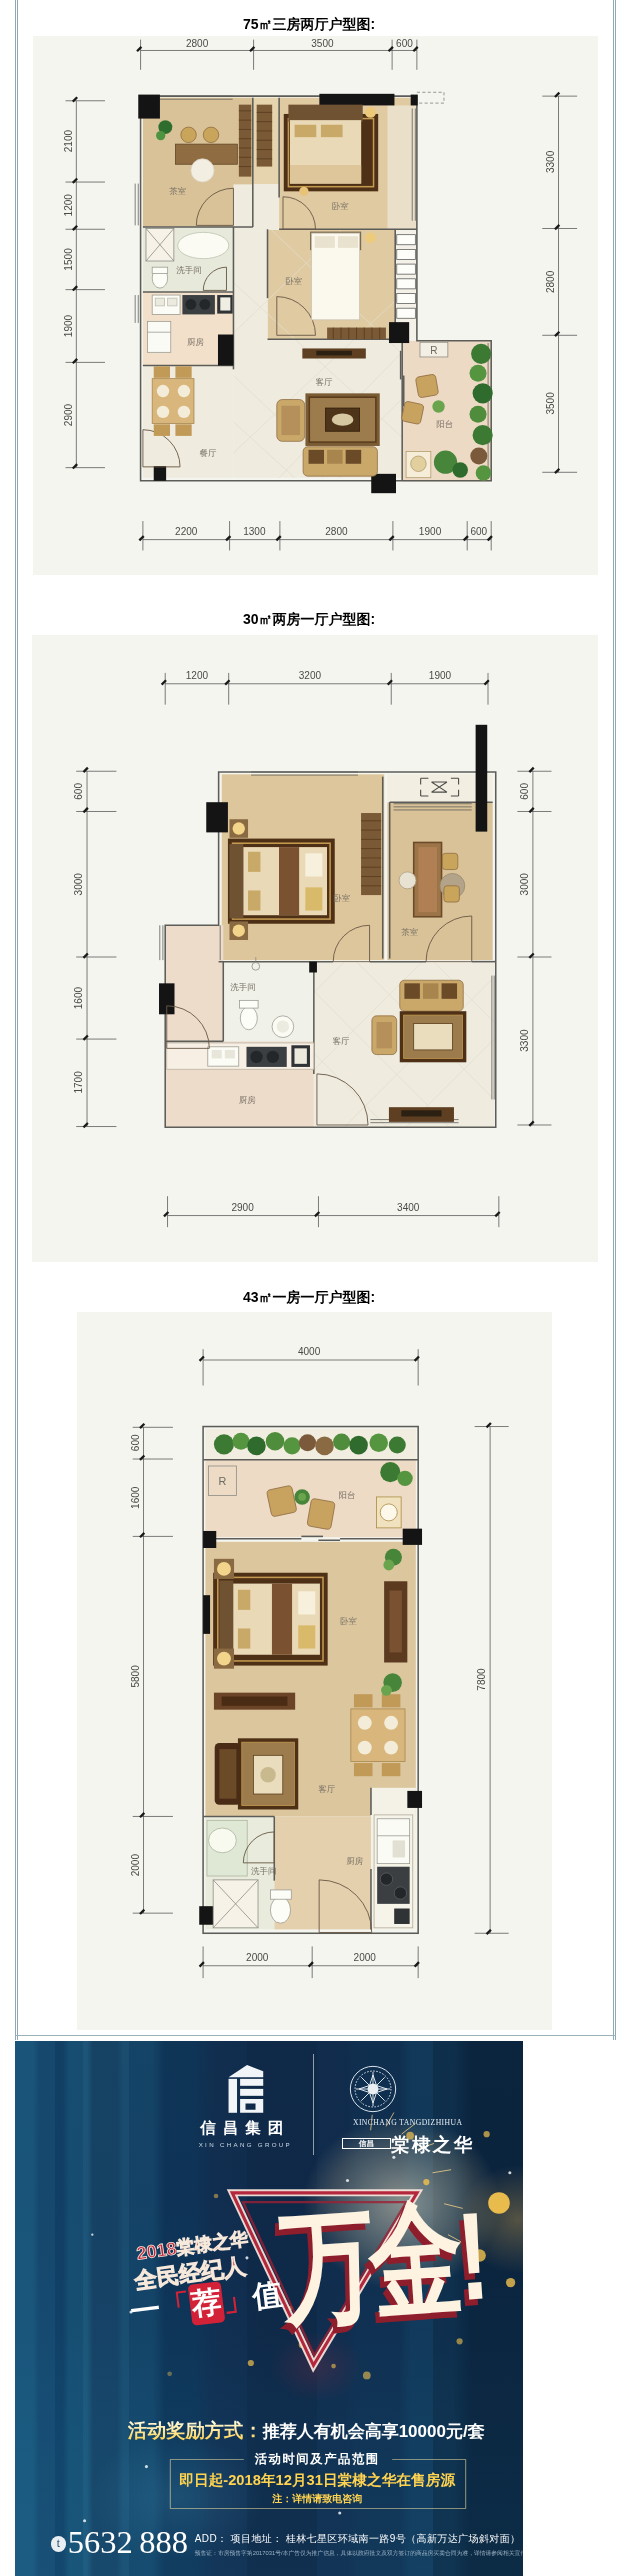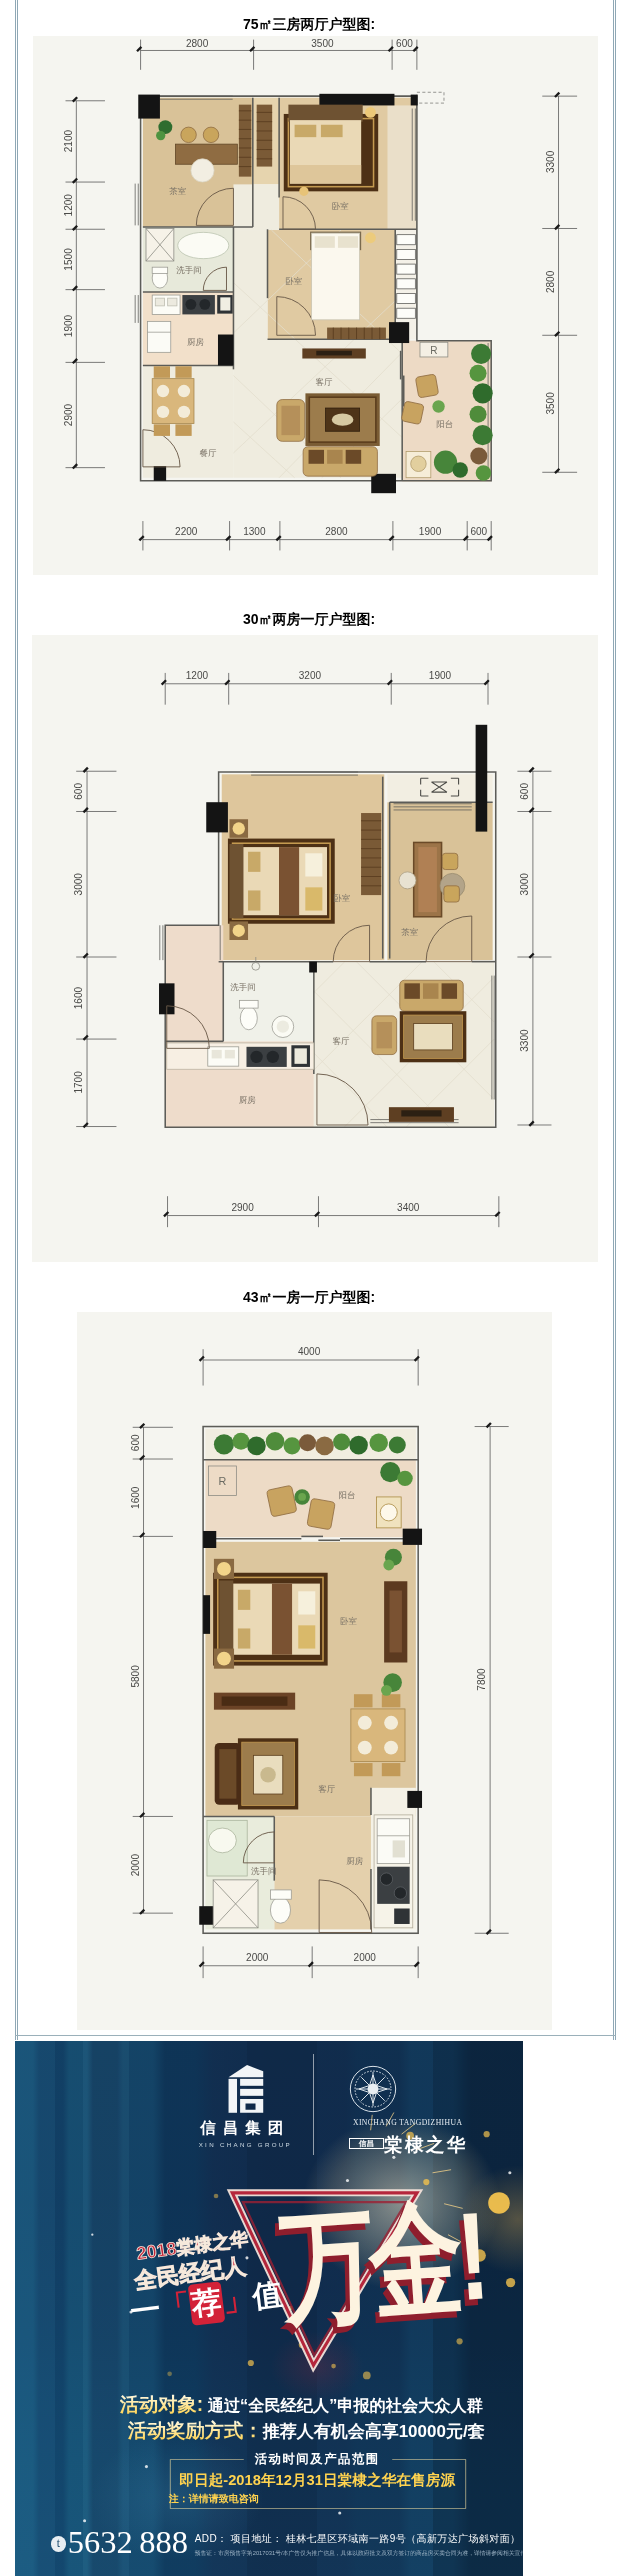--- a/index.html
+++ b/index.html
@@ -921,21 +921,21 @@
 <path d="M32,10 V54 M10,32 H54 M17,17 L47,47 M47,17 L17,47"></path>
 <path d="M32,14 L38,32 L32,50 L26,32 Z"></path>
 <path d="M14,32 L32,38 L50,32 L32,26 Z"></path>
 </g>
 <circle cx="32" cy="32" r="7" fill="#e8eef2" stroke="none"></circle>
 </g>
 </svg>
 
 <div class="abs" style="left:300px;top:77px;width:186px;text-align:center;color:#e8eef2;font-size:7.7px;letter-spacing:0.4px;font-family:'Liberation Serif',serif;white-space:nowrap;">XINCHANG TANGDIZHIHUA</div>
 
-<div class="abs" style="left:310px;top:91px;width:167px;text-align:center;color:#fff;font-size:18.6px;font-weight:bold;font-family:'Liberation Serif',serif;letter-spacing:2.3px;white-space:nowrap;"><span style="font-size:7.7px;letter-spacing:0;vertical-align:4.6px;border:0.8px solid #fff;padding:0 9px;">信昌</span>棠棣之华</div>
+<div class="abs" style="left:310px;top:91px;width:167px;text-align:center;color:#fff;font-size:18.6px;font-weight:bold;font-family:'Liberation Serif',serif;letter-spacing:2.3px;white-space:nowrap;"><span style="font-size:7.7px;letter-spacing:0;vertical-align:4.6px;border:0.8px solid #fff;padding:0 16px;">信昌</span>棠棣之华</div>
 
 <svg class="abs" style="left:193px;top:124px;" width="248" height="232" viewBox="0 0 320 300" xmlns="http://www.w3.org/2000/svg">
 <g fill="none">
 <path d="M31,36 L270,36 L136,259 Z" stroke="#f3e3da" stroke-width="9" opacity="0.95"></path>
 <path d="M31,36 L270,36 L136,259 Z" stroke="#b5273c" stroke-width="4"></path>
 <path d="M45,48 L256,48 L137,246 Z" stroke="#9c2133" stroke-width="3" opacity="0.8"></path>
 </g>
 </svg>
 
 <svg class="abs" style="left:260px;top:159px;" width="232" height="166" viewBox="0 0 300 215" xmlns="http://www.w3.org/2000/svg">
@@ -944,33 +944,32 @@
 <text x="10" y="142" font-size="121" letter-spacing="-7" transform="scale(1,1.33) translate(0,-40)" fill="#fdf3e0">万金!</text>
 </g>
 </svg>
 
 <div class="abs" style="left:121px;top:190px;width:155px;transform:rotate(-8deg);font-size:18px;font-weight:bold;color:#c5283c;-webkit-text-stroke:0.8px #f5e9dc;white-space:nowrap;">2018棠棣之华</div>
 
 <div class="abs" style="left:119px;top:214px;width:155px;transform:rotate(-8deg);font-size:22.4px;font-weight:bold;color:#cd2036;-webkit-text-stroke:0.9px #f5e9dc;white-space:nowrap;">全民经纪人</div>
 
 <div class="abs" style="left:115px;top:242px;transform:rotate(-7deg);font-size:30px;font-weight:bold;color:#ffffff;white-space:nowrap;">一<span style="color:#d32238;">「</span><span style="display:inline-block;background:#d32238;color:#fff;border-radius:4.6px;padding:0 1.5px;">荐</span><span style="color:#d32238;">」</span>值</div>
 
-<div class="abs" style="left:105px;top:350px;white-space:nowrap;font-weight:bold;"><span style="font-size:19.3px;background:linear-gradient(180deg,#fffbe8,#ffd34f);-webkit-background-clip:text;color:transparent;">活动对象:</span><span style="font-size:16.2px;color:#fff;"> 通过“全民经纪人”申报的社会大众人群</span></div>
 
 <div class="abs" style="left:113px;top:376px;white-space:nowrap;font-weight:bold;"><span style="font-size:19.3px;background:linear-gradient(180deg,#fffbe8,#ffd34f);-webkit-background-clip:text;color:transparent;">活动奖励方式：</span><span style="font-size:17px;color:#fff;">推荐人有机会高享10000元/套</span></div>
 
 <svg class="abs" style="left:154px;top:418px;" width="298" height="50" viewBox="0 0 385 65" xmlns="http://www.w3.org/2000/svg">
       <g stroke="rgba(240,220,160,0.8)" stroke-width="1" fill="none">
         <path d="M0.5,0.5 H96 M289,0.5 H384.5 M384.5,0.5 V64.5 H0.5 V0.5"></path>
       </g>
     </svg>
 <div class="abs" style="left:154px;top:410px;width:297px;text-align:center;"><span style="background:transparent;color:#fff;font-weight:bold;font-size:12.4px;letter-spacing:1.5px;margin-top:14px;">活动时间及产品范围</span></div>
 
 <div class="abs" style="left:154px;top:430px;width:297px;text-align:center;color:#ffd34f;font-size:14.7px;font-weight:bold;white-space:nowrap;">即日起-2018年12月31日棠棣之华在售房源</div>
-<div class="abs" style="left:154px;top:451px;width:297px;color:#ffd34f;font-size:10px;font-weight:bold;">注：详情请致电咨询</div>
+<div class="abs" style="left:154px;top:451px;width:297px;text-align:center;color:#ffd34f;font-size:10px;font-weight:bold;">注：详情请致电咨询</div>
 
 <div class="abs" style="left:36px;top:495px;width:15.5px;height:15.5px;border-radius:50%;background:#e8eef2;color:#16486a;font-size:11.6px;text-align:center;line-height:15.5px;font-family:'Liberation Serif',serif;">t</div>
 
 <div class="abs" style="left:53px;top:483px;font-family:'Liberation Serif',serif;font-size:32.5px;color:#fff;letter-spacing:0px;text-align:center;">5632 888</div>
 
 <div class="abs" style="left:180px;top:491px;color:#fff;font-size:10px;letter-spacing:0.4px;white-space:nowrap;">ADD： 项目地址： 桂林七星区环域南一路9号（高新万达广场斜对面）</div>
 
 <div class="abs" style="left:180px;top:508px;color:#9db3c5;font-size:5.8px;white-space:nowrap;">预售证：市房预售字第2017031号/本广告仅为推广信息，具体以政府批文及双方签订的商品房买卖合同为准，详情请参阅相关宣传资料</div>
 
 <svg class="abs" style="left:536px;top:487px;" width="25.5" height="28" viewBox="0 0 33 36" xmlns="http://www.w3.org/2000/svg">

